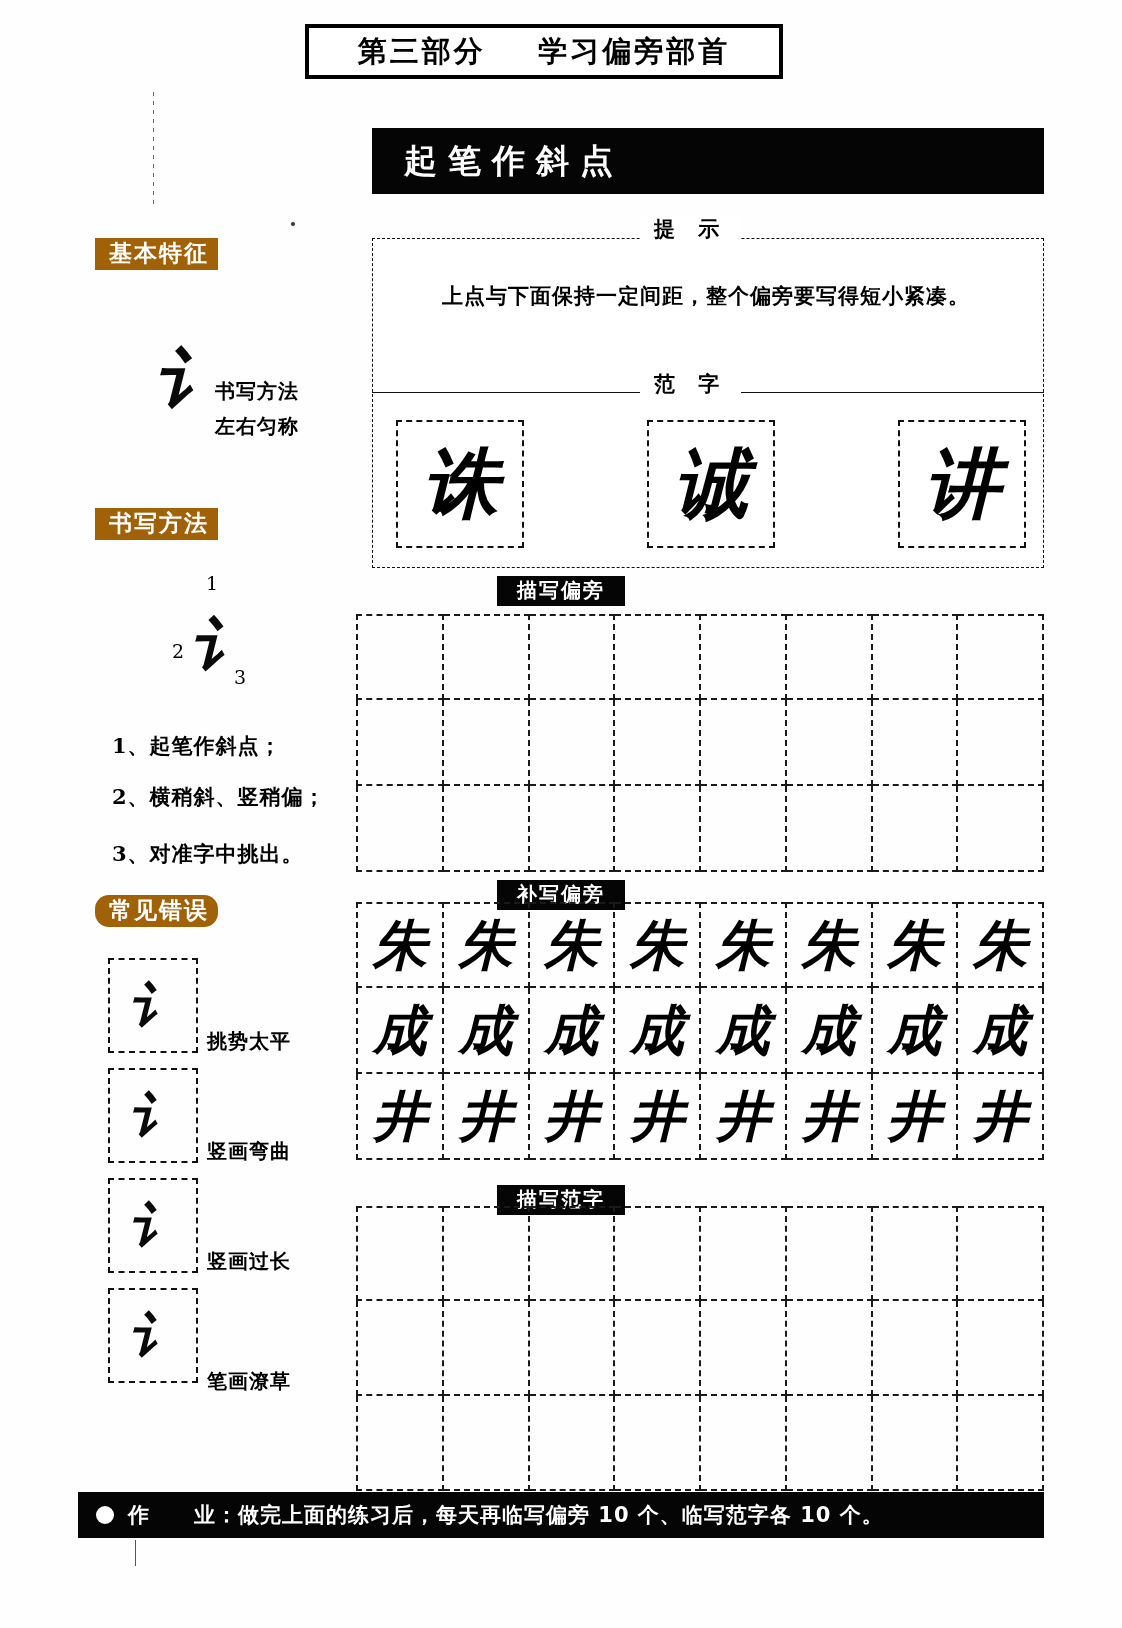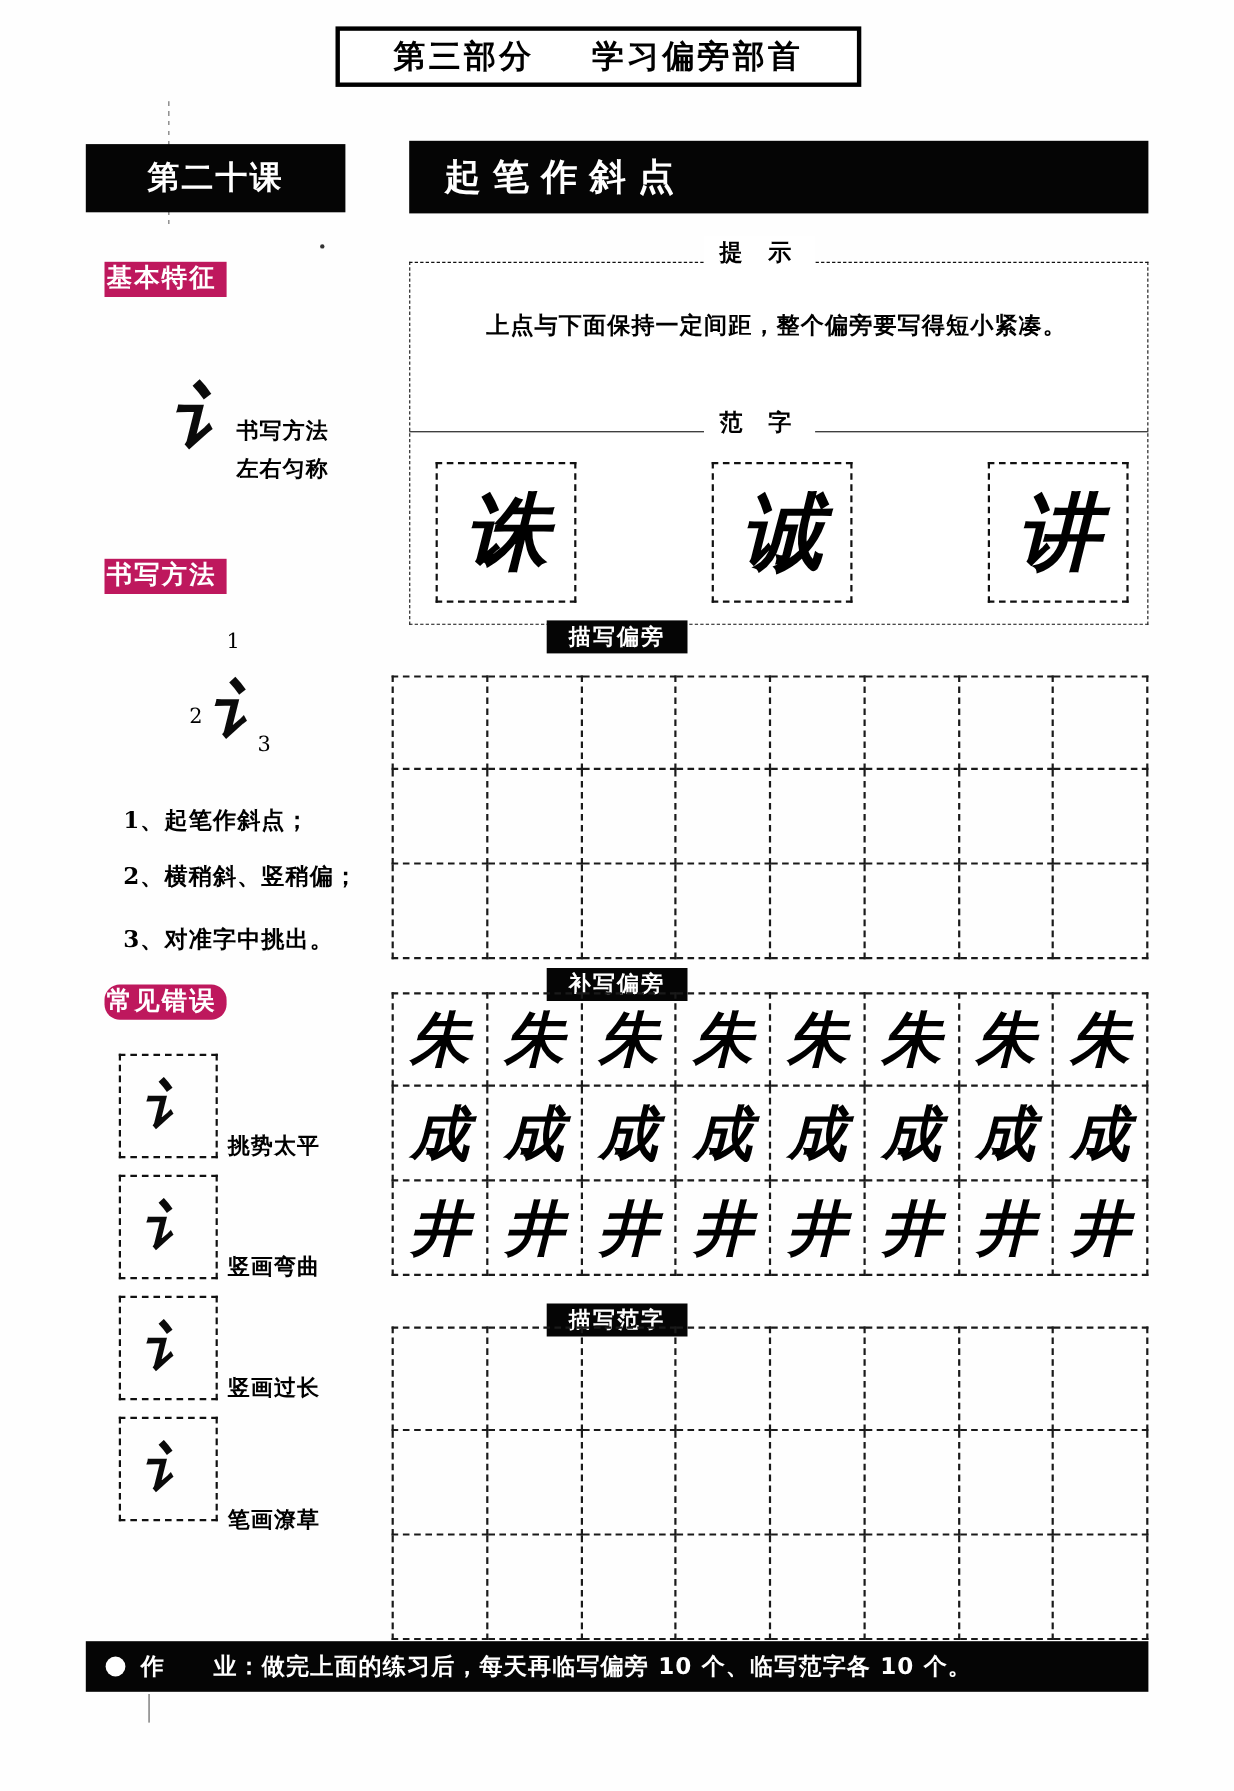--- a/index.html
+++ b/index.html
@@ -35,23 +35,23 @@
 
   .lesson-title{
     position:absolute;left:372px;top:128px;width:672px;height:66px;
     background:#050505;color:#fff;
     display:flex;align-items:center;
   }
   .lesson-title .txt{font-size:33px;font-weight:bold;letter-spacing:11px;padding-left:32px;}
 
   
   .tag{
-    position:absolute;background:#be185d;color:#fff;
+    position:absolute;background:#a16207;color:#fff;
     font-size:23px;font-weight:bold;letter-spacing:2px;
-    padding:4px 9px 5px 2px;line-height:1;
+    padding:4px 9px 5px 14px;line-height:1;
   }
   #tag-feature{left:95px;top:238px;}
   #tag-method{left:95px;top:508px;}
   #tag-errors{left:95px;top:895px;border-radius:14px;}
 
   
   .guide-v{position:absolute;left:153px;top:92px;width:1px;height:115px;
     background:repeating-linear-gradient(to bottom,#666 0 4px,transparent 4px 9px);}
   .dot-mark{position:absolute;left:291px;top:222px;width:4px;height:4px;background:#333;border-radius:50%;}
 
@@ -133,21 +133,21 @@
     font-size:76px;font-style:italic;font-weight:bold;line-height:1;
   }
 
   
   .sec-banner{
     position:absolute;background:#050505;color:#fff;
     font-size:20px;font-weight:bold;letter-spacing:2px;
     padding:3px 20px 4px 20px;line-height:1.15;
     left:50%;transform:translateX(-50%);
   }
-  #banner-0{top:564px;}
+  #banner-0{top:576px;font-family:Liberation Serif, serif;}
   #banner-1{top:880px;}
   #banner-2{top:1185px;}
 
   .grid{
     position:absolute;left:356px;width:688px;box-sizing:border-box;
   }
   .grid-row{display:flex;}
   .cell{
     flex:1 1 0;box-sizing:border-box;
     border-right:2px dashed #1a1a1a;border-bottom:2px dashed #1a1a1a;
@@ -195,23 +195,20 @@
 
 <div class="page">
 
   <div class="part-banner">
     <span class="txt">第三部分    学习偏旁部首</span>
   </div>
 
   <div class="guide-v"></div>
   <div class="dot-mark"></div>
 
-  <div class="lesson-no">
-    <span class="txt">第二十课</span>
-  </div>
   <div class="lesson-title">
     <span class="txt">起笔作斜点</span>
   </div>
 
   <div class="tag" id="tag-feature">基本特征</div>
   <div class="brush" id="feat-glyph">讠</div>
   <div class="feat-note" id="feat-note-1">书写方法</div>
   <div class="feat-note" id="feat-note-2">左右匀称</div>
 
   <div class="tag" id="tag-method">书写方法</div>

